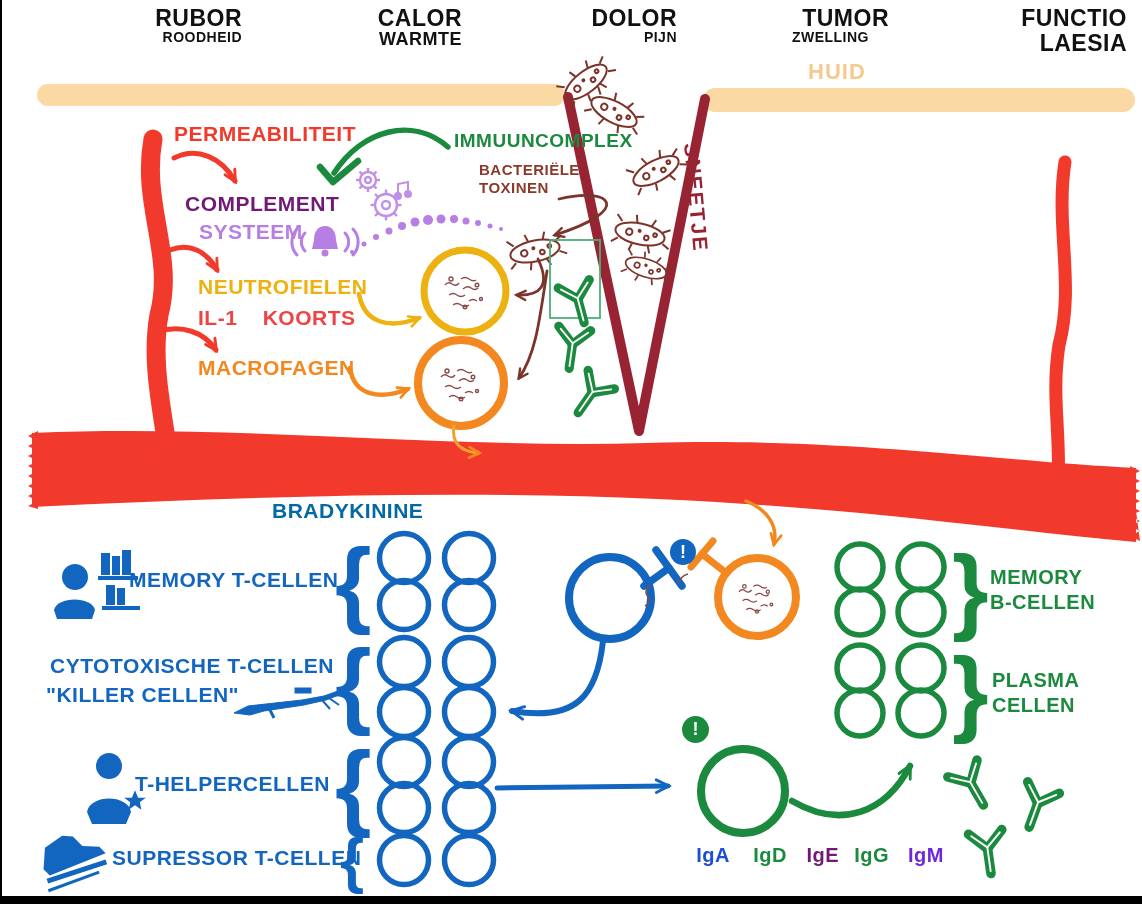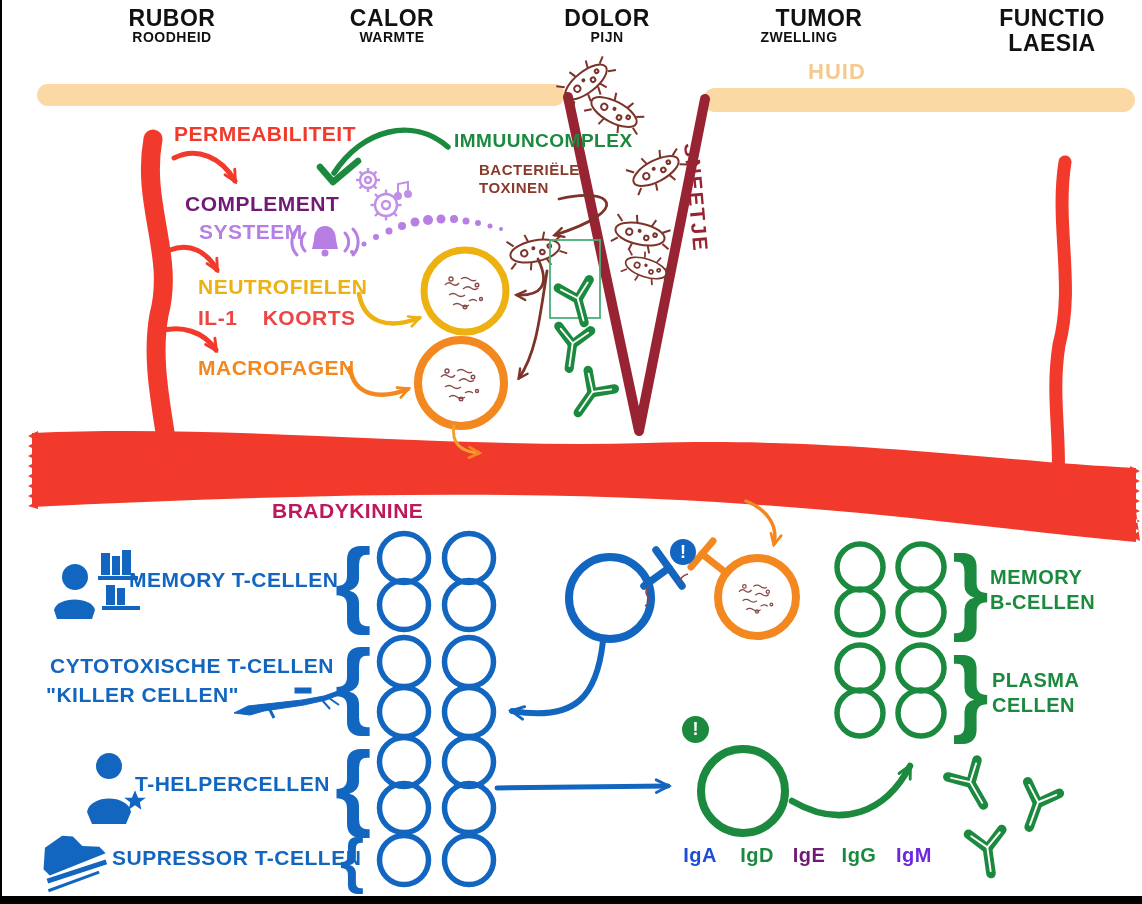--- a/index.html
+++ b/index.html
@@ -1,21 +1,21 @@
 <!DOCTYPE html>
 <html><head>
 <meta charset="utf-8">
 <style>
   html,body{margin:0;padding:0;background:#fff;}
   #stage{position:relative;width:1142px;height:904px;background:#fff;overflow:hidden;
          border-left:2px solid #000;border-right:2px solid #000;
          font-family:"Liberation Sans",sans-serif;}
   #art{position:absolute;left:0;top:0;}
   .t{position:absolute;font-weight:bold;line-height:1.05;white-space:pre;letter-spacing:.5px;}
-  .ctr{text-align:center;}
+  .ctr{text-align:right;}
   .brace{position:absolute;font-weight:bold;line-height:0.9;}
   .badge{position:absolute;border-radius:50%;color:#fff;font-weight:bold;
          display:flex;align-items:center;justify-content:center;}
   #bottombar{position:absolute;left:0;bottom:0;width:1142px;height:8px;background:#000;}
 </style>
 </head>
 <body>
 
 <div id="stage">
 
@@ -297,21 +297,21 @@
   <g transform="translate(72,853) rotate(-18)" fill="#1366BF">
     <path d="M-34,6 L-26,-14 L-6,-20 L4,-16 L10,-4 L26,2 L30,10 L-30,14 Z"></path>
     <rect x="-34" y="16" width="62" height="5"></rect>
     <line x1="-36" y1="28" x2="18" y2="26" stroke="#1366BF" stroke-width="3"></line>
   </g>
 </svg>
 
 <div class="t ctr" style="left:100px;top:6px;width:140px;font-size:23px;color:#111">RUBOR</div>
 <div class="t ctr" style="left:100px;top:30px;width:140px;font-size:14px;color:#111">ROODHEID</div>
 <div class="t ctr" style="left:320px;top:6px;width:140px;font-size:23px;color:#111">CALOR</div>
-<div class="t ctr" style="left:320px;top:30px;width:140px;font-size:14px;color:#111">WARMTE</div>
+<div class="t ctr" style="left:320px;top:30px;width:140px;font-size:18px;color:#111">WARMTE</div>
 <div class="t ctr" style="left:535px;top:6px;width:140px;font-size:23px;color:#111">DOLOR</div>
 <div class="t ctr" style="left:535px;top:30px;width:140px;font-size:14px;color:#111">PIJN</div>
 <div class="t ctr" style="left:747px;top:6px;width:140px;font-size:23px;color:#111">TUMOR</div>
 <div class="t ctr" style="left:727px;top:30px;width:140px;font-size:14px;color:#111">ZWELLING</div>
 <div class="t ctr" style="left:975px;top:6px;width:150px;font-size:23px;color:#111">FUNCTIO</div>
 <div class="t ctr" style="left:975px;top:31px;width:150px;font-size:23px;color:#111">LAESIA</div>
 
 <div class="t" style="left:806px;top:60px;font-size:22px;color:#F6C98F;letter-spacing:1px">HUID</div>
 <div class="t" style="left:700px;top:142px;font-size:21px;color:#982433;letter-spacing:2px;
      transform:rotate(85deg);transform-origin:left top">SNEETJE</div>
@@ -320,21 +320,21 @@
 <div class="t" style="left:183px;top:193px;font-size:21px;color:#701a75">COMPLEMENT</div>
 <div class="t" style="left:197px;top:221px;font-size:21px;color:#B77EE3">SYSTEEM</div>
 <div class="t" style="left:452px;top:131px;font-size:19px;color:#1B8A3E">IMMUUNCOMPLEX</div>
 <div class="t" style="left:477px;top:162px;font-size:15px;color:#8A3A2A">BACTERIËLE</div>
 <div class="t" style="left:477px;top:180px;font-size:15px;color:#8A3A2A">TOXINEN</div>
 <div class="t" style="left:196px;top:276px;font-size:21px;color:#EDB211">NEUTROFIELEN</div>
 <div class="t" style="left:196px;top:307px;font-size:21px;color:#ef4444">IL-1    KOORTS</div>
 <div class="t" style="left:196px;top:357px;font-size:21px;color:#F2881F">MACROFAGEN</div>
 
 <div class="t" style="left:277px;top:475px;font-size:21px;color:#F23A2C">HISTAMINE</div>
-<div class="t" style="left:270px;top:500px;font-size:21px;color:#be185d">BRADYKININE</div>
+<div class="t" style="left:270px;top:500px;font-size:21px;color:#0369a1">BRADYKININE</div>
 
 <div class="t" style="left:127px;top:569px;font-size:21px;color:#1366BF">MEMORY T-CELLEN</div>
 <div class="t" style="left:48px;top:655px;font-size:21px;color:#1366BF">CYTOTOXISCHE T-CELLEN</div>
 <div class="t" style="left:44px;top:684px;font-size:21px;color:#1366BF">"KILLER CELLEN"</div>
 <div class="t" style="left:133px;top:773px;font-size:21px;color:#1366BF">T-HELPERCELLEN</div>
 <div class="t" style="left:110px;top:847px;font-size:21px;color:#1366BF">SUPRESSOR T-CELLEN</div>
 
 <div class="brace" style="left:333px;top:541px;font-size:94px;color:#1366BF">{</div>
 <div class="brace" style="left:333px;top:642px;font-size:94px;color:#1366BF">{</div>
 <div class="brace" style="left:333px;top:744px;font-size:94px;color:#1366BF">{</div>

